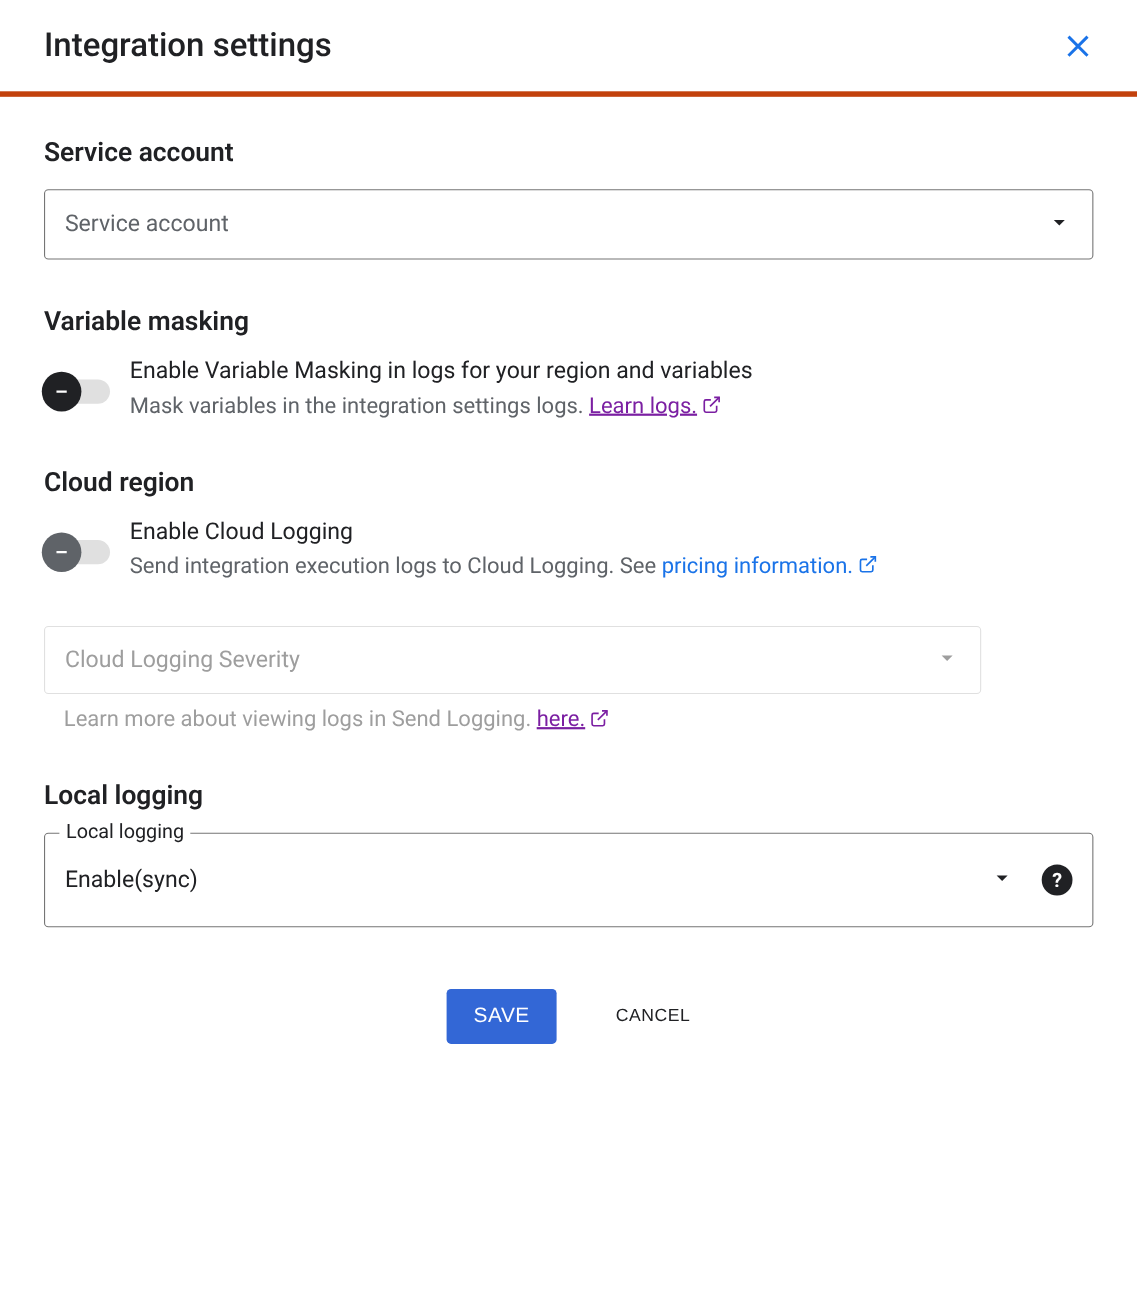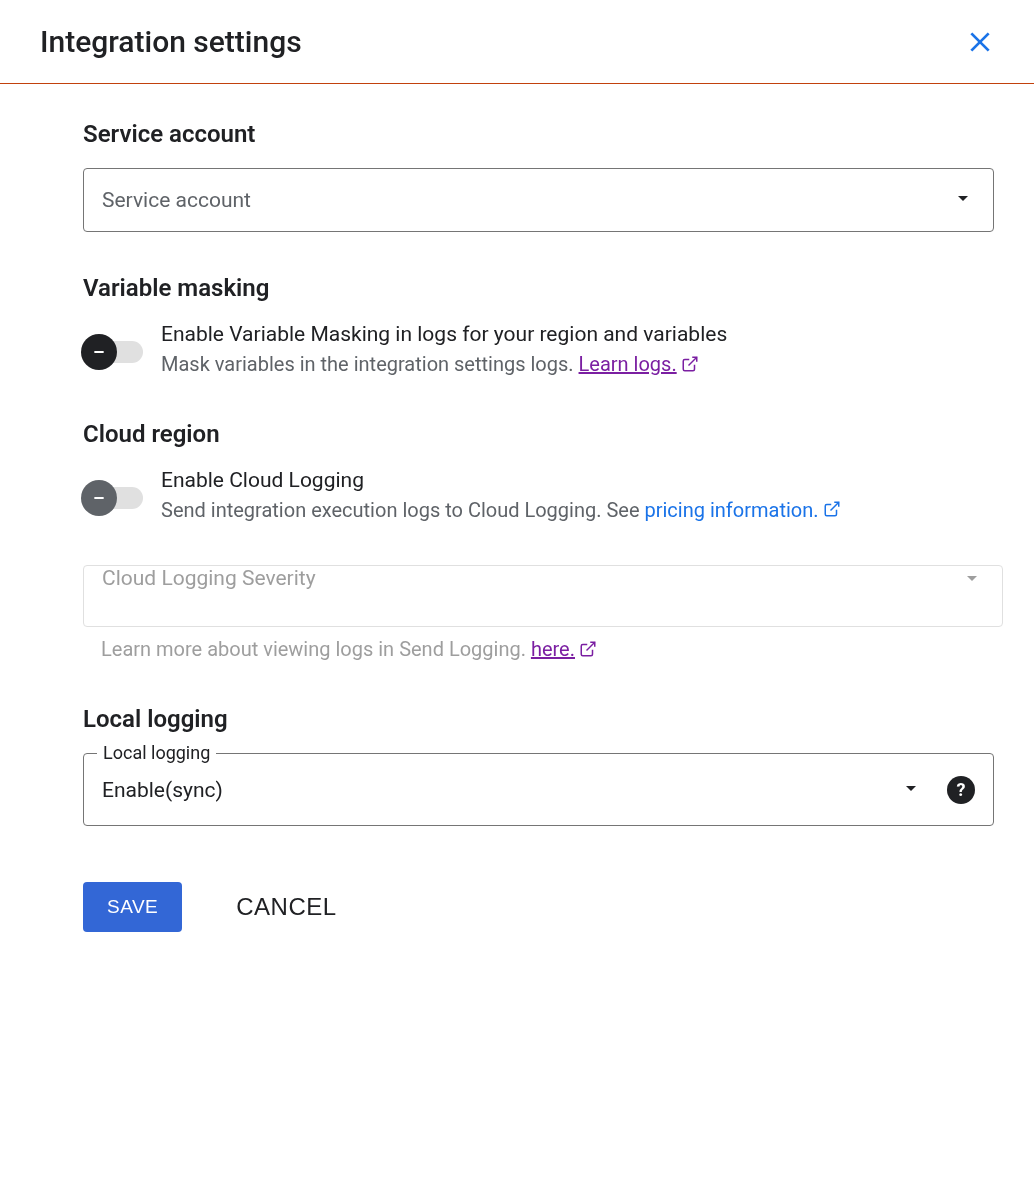--- a/index.html
+++ b/index.html
@@ -11,21 +11,21 @@
       font-family: -apple-system, BlinkMacSystemFont, "Segoe UI", Roboto, "Helvetica Neue", Arial, sans-serif;
       background: #fff;
       color: #202124;
       width: 1034px;
     }
     .header {
       display: flex;
       justify-content: space-between;
       align-items: center;
       padding: 24px 40px 24px 40px;
-      border-bottom: 1px solid #c2410c;
+      border-bottom: 5px solid #c2410c;
     }
     .header-title {
       font-size: 30px;
       font-weight: 500;
       color: #202124;
     }
     .close-btn {
       width: 28px;
       height: 28px;
       cursor: pointer;
@@ -33,21 +33,20 @@
       display: flex;
       align-items: center;
       justify-content: center;
     }
     .close-btn svg {
       width: 26px;
       height: 26px;
     }
     .content {
       padding: 36px 40px;
-      margin-left: 43px;
     }
     .section-title {
       font-size: 24px;
       font-weight: 600;
       color: #202124;
       margin-bottom: 20px;
     }
     .dropdown {
       width: 100%;
       height: 64px;
@@ -132,27 +131,27 @@
     .external-icon {
       display: inline-block;
       vertical-align: middle;
       margin-left: 4px;
     }
     .external-icon svg {
       width: 18px;
       height: 18px;
     }
     .disabled-dropdown {
-      width: 920px;
+      width: 852px;
       height: 62px;
       border: 1px solid #e0e0e0;
       border-radius: 4px;
       padding: 0 18px;
       display: flex;
-      align-items: flex-start;
+      align-items: center;
       justify-content: space-between;
       cursor: pointer;
       margin-bottom: 10px;
       gap: 16px;
     }
     .disabled-dropdown .dropdown-label {
       color: #9e9e9e;
     }
     .disabled-dropdown .chevron-down {
       color: #9e9e9e;
@@ -167,21 +166,21 @@
       color: #7b1fa2;
     }
     .outlined-field {
       position: relative;
       width: 100%;
       margin-bottom: 56px;
     }
     .outlined-field-border {
       border: 1px solid #757575;
       border-radius: 4px;
-      height: 73px;
+      height: 86px;
       display: flex;
       align-items: center;
       padding: 12px 18px;
     }
     .outlined-field-label {
       position: absolute;
       top: -11px;
       left: 14px;
       background: #fff;
       padding: 0 6px;
@@ -209,37 +208,38 @@
       justify-content: center;
       font-size: 18px;
       font-weight: bold;
       cursor: pointer;
     }
     .footer {
       display: flex;
       align-items: center;
       gap: 54px;
       margin-top: 18px;
+      justify-content: center;
     }
     .btn-save {
       background: #3367d6;
       color: #fff;
       border: none;
       padding: 14px 24px;
       font-size: 19px;
       font-weight: 500;
       border-radius: 4px;
       cursor: pointer;
       letter-spacing: 0.5px;
     }
     .btn-cancel {
       background: none;
       border: none;
       color: #202124;
-      font-size: 24px;
+      font-size: 16px;
       font-weight: 500;
       cursor: pointer;
       letter-spacing: 0.5px;
     }
     .cloud-section {
       width: 920px;
     }
   </style>
 </head>
 <body>

